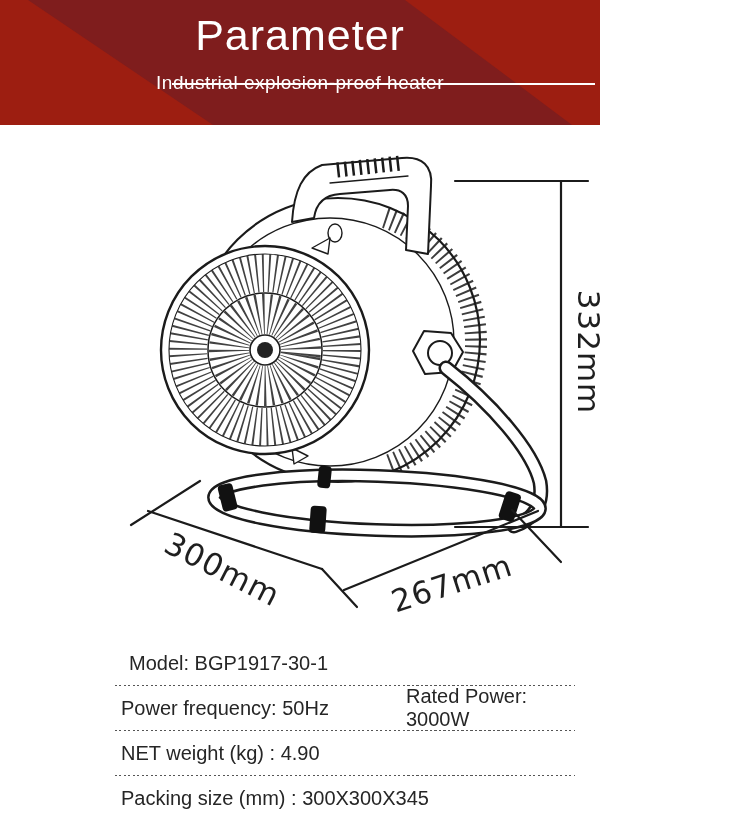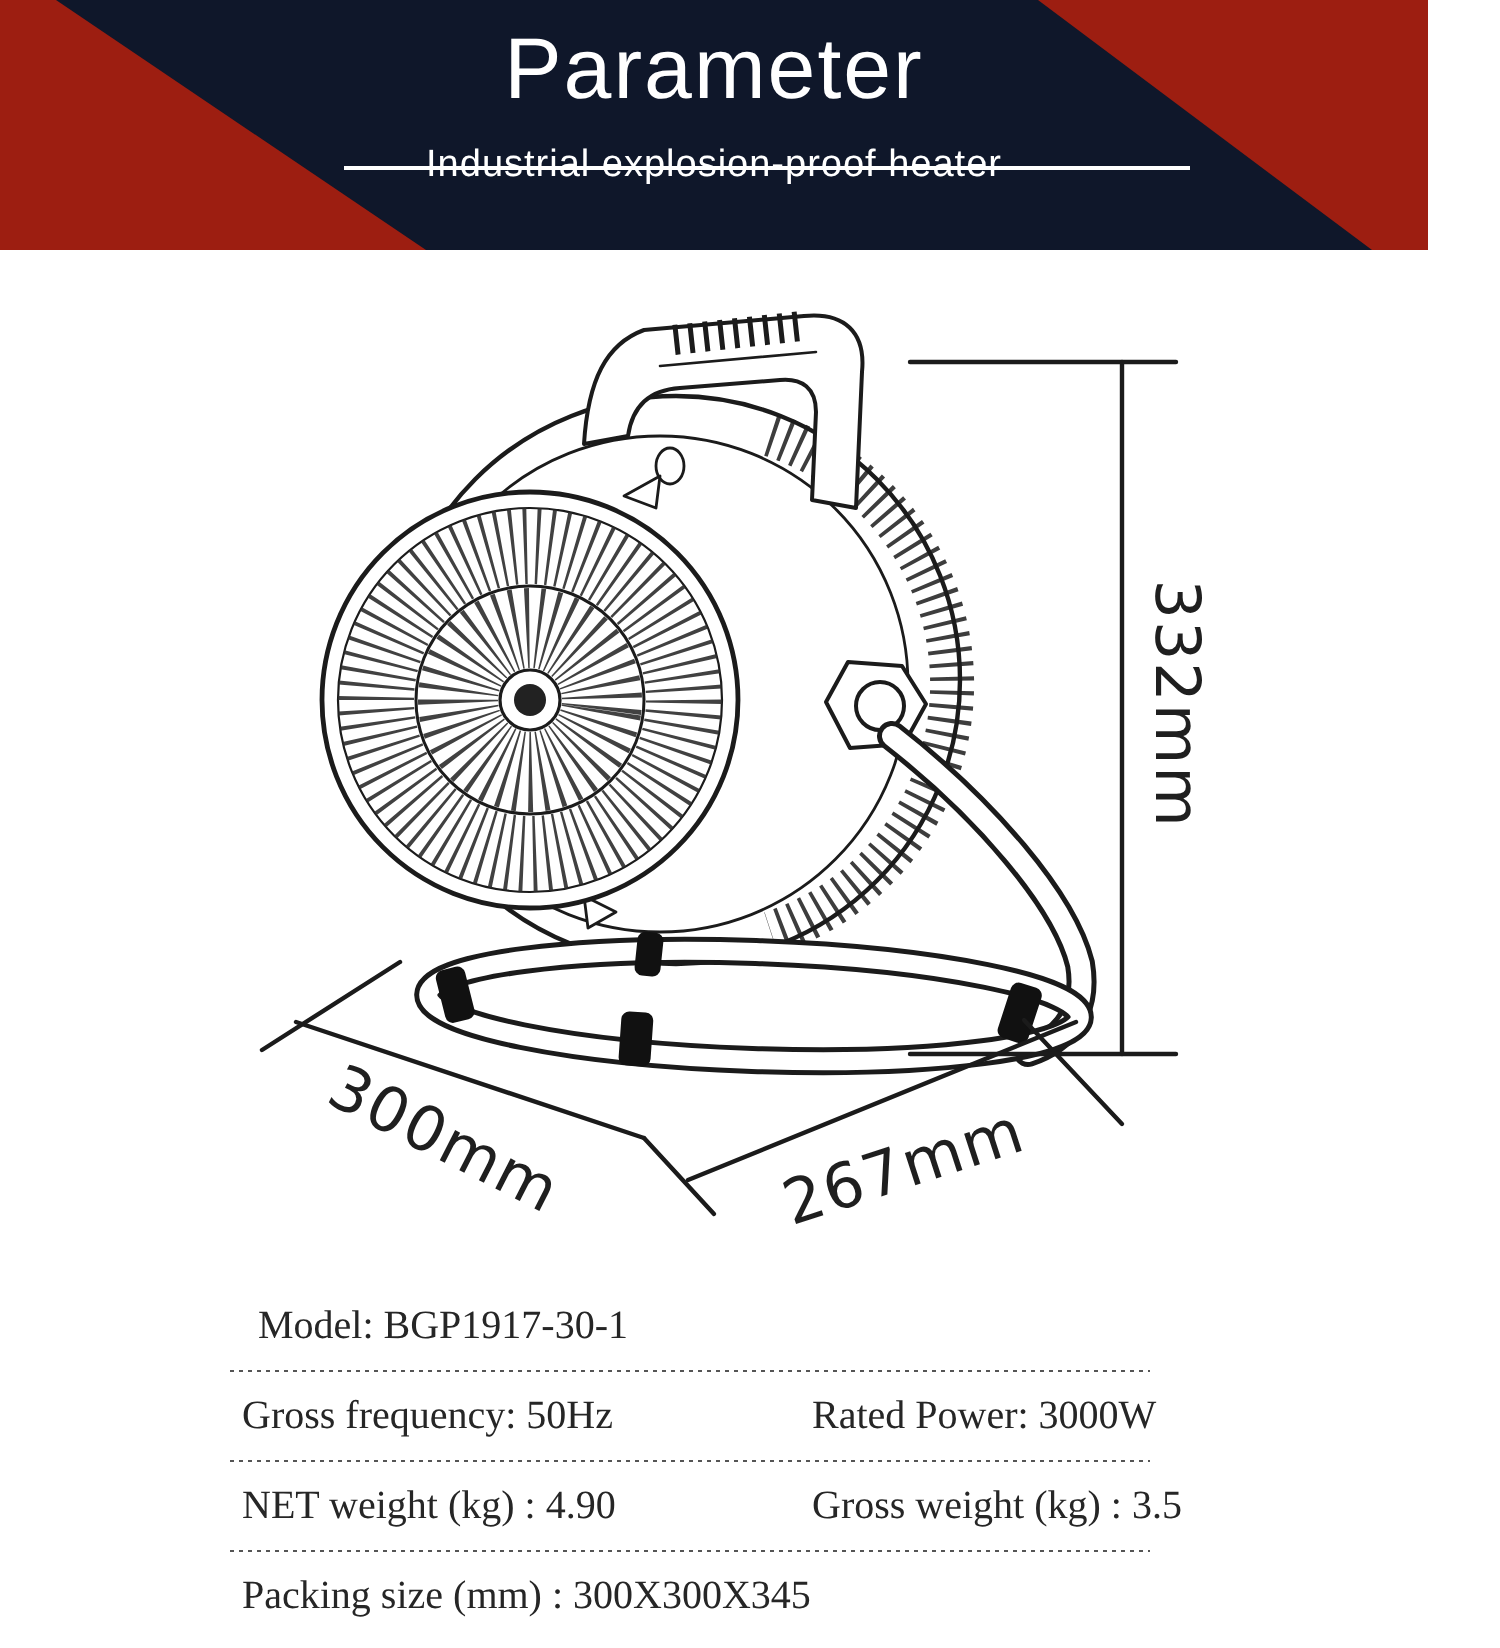--- a/index.html
+++ b/index.html
@@ -1,38 +1,38 @@
 <!DOCTYPE html>
 <html><head>
 <meta charset="utf-8">
 <style>
   html,body{margin:0;padding:0;}
   body{
     width:750px;height:824px;position:relative;background:#ffffff;
     font-family:"Liberation Sans",sans-serif;overflow:hidden;
   }
   
-  .banner{position:absolute;top:0;left:0;width:714px;height:125px;background:#0f172a;}
+  .banner{position:absolute;top:0;left:0;width:600px;height:125px;background:#7f1d1d;}
   .corner{position:absolute;top:0;background:#9d1e11;}
   .corner-left{left:0;width:213px;height:125px;
     clip-path:polygon(0 0,28px 0,213px 125px,0 125px);}
   .corner-right{right:0;width:195px;height:125px;
     clip-path:polygon(0 0,195px 0,195px 125px,167px 125px);}
   .banner-title{position:absolute;top:12px;left:0;width:100%;text-align:center;
     color:#ffffff;font-size:43px;font-weight:400;letter-spacing:1px;line-height:1.1;}
   .subtitle-line{position:absolute;top:83px;left:172px;width:423px;height:2px;background:#ffffff;}
   .banner-subtitle{position:absolute;top:72px;left:0;width:100%;text-align:center;
     color:#ffffff;font-size:19px;font-weight:400;letter-spacing:.5px;}
   
   .figure{position:absolute;left:95px;top:140px;width:540px;height:500px;}
   .figure svg{display:block;width:540px;height:500px;}
   .dim-label{font-family:"DejaVu Sans","Liberation Sans",sans-serif;font-size:31px;fill:#1f1f1f;letter-spacing:1px;}
   
   .spec{position:absolute;left:115px;top:641px;width:480px;color:#262626;}
-  .spec-row{display:flex;align-items:center;height:44px;font-size:20px;font-family:Liberation Serif, serif;}
+  .spec-row{display:flex;align-items:center;height:44px;font-size:20px;}
   .spec-row .cell-l{flex:0 0 285px;padding-left:6px;}
   .spec-row.first .cell-l{padding-left:14px;}
   .spec-row .cell-r{flex:1;}
   .sep{height:1px;width:460px;
     background-image:repeating-linear-gradient(to right,#555 0 2px,transparent 2px 4.5px);}
 </style>
 </head>
 <body>
 
 <div class="banner">
@@ -111,25 +111,24 @@
   </g>
 </svg>
 </div>
 
 <div class="spec">
   <div class="spec-row first">
     <div class="cell-l">Model: BGP1917-30-1</div>
   </div>
   <div class="sep"></div>
   <div class="spec-row">
-    <div class="cell-l">Gross frequency: 50Hz</div>
+    <div class="cell-l">Power frequency: 50Hz</div>
     <div class="cell-r">Rated Power: 3000W</div>
   </div>
   <div class="sep"></div>
   <div class="spec-row">
     <div class="cell-l">NET weight (kg) : 4.90</div>
-    <div class="cell-r">Gross weight (kg) : 3.5</div>
   </div>
   <div class="sep"></div>
   <div class="spec-row">
     <div class="cell-l" style="flex:1">Packing size (mm) : 300X300X345</div>
   </div>
 </div>
 
 </body></html>

